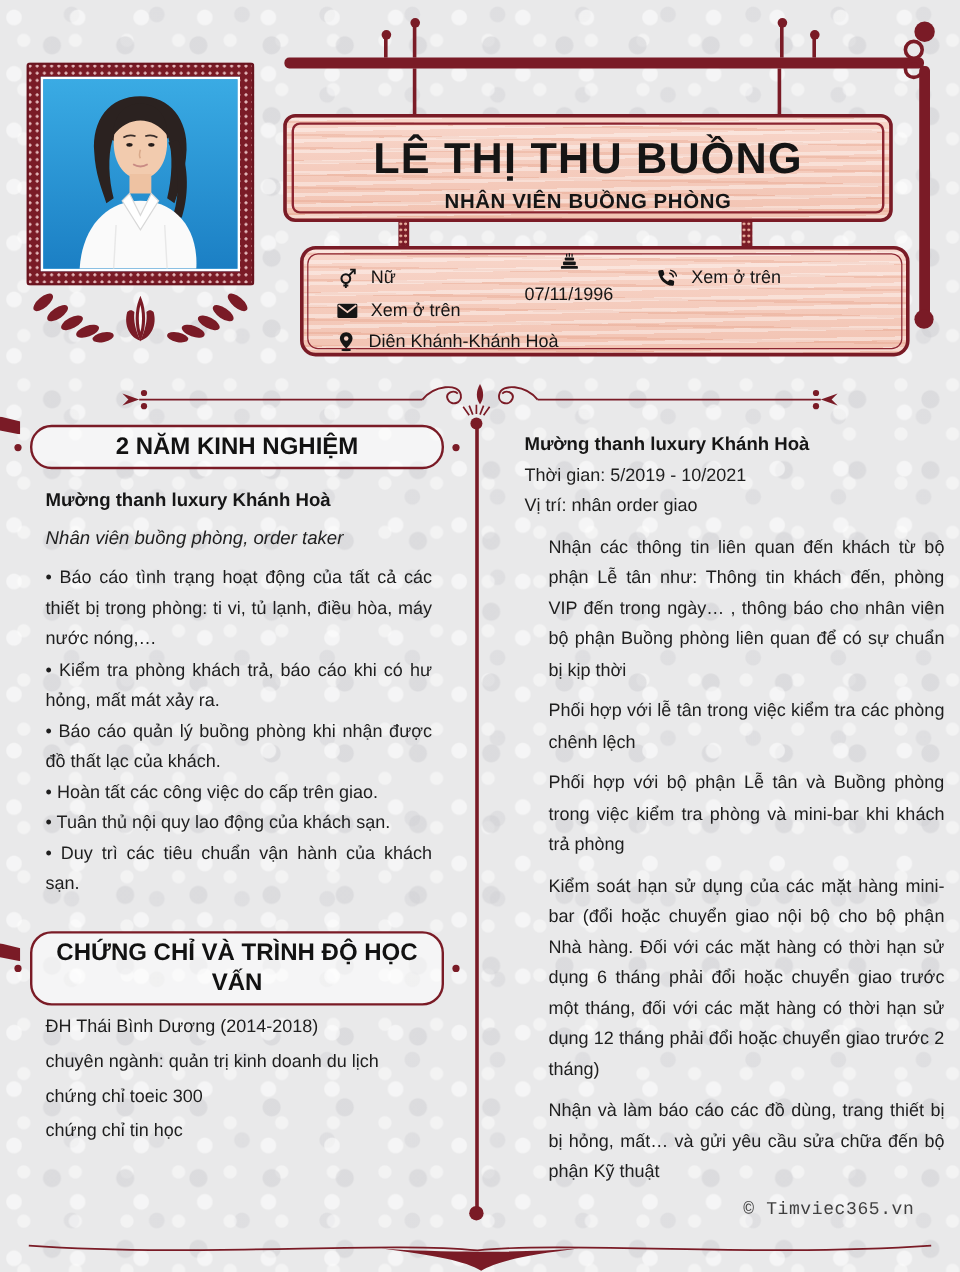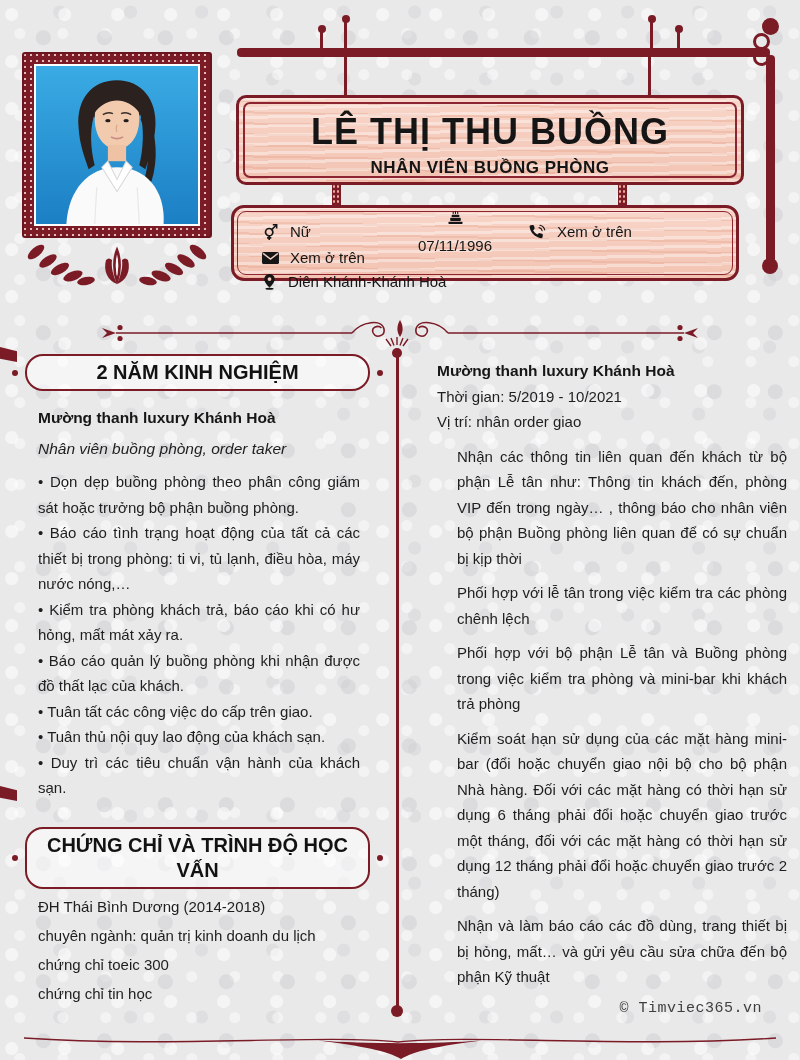--- a/index.html
+++ b/index.html
@@ -40,21 +40,21 @@
       repeating-linear-gradient(181deg, rgba(224,148,121,.28) 0 2px, rgba(224,148,121,0) 2px 11px),
       linear-gradient(180deg,#f8d6ca,#f2c3b2);
     border:3px solid #7a1b26;box-sizing:border-box;}
   .banner{position:absolute;left:236px;top:95px;width:508px;height:90px;border-radius:10px;text-align:center;}
   .banner::before{content:"";position:absolute;inset:4px;border:2px solid #8c2531;border-radius:7px;pointer-events:none;}
   .banner-name{margin-top:13px;font-size:36px;font-weight:700;letter-spacing:1px;color:#151515;}
   .banner-title{margin-top:5px;font-size:17px;font-weight:700;letter-spacing:.5px;color:#151515;}
   .chain{position:absolute;top:184px;width:9px;height:23px;background:#7a1b26;
     background-image:radial-gradient(circle, rgba(245,190,170,.9) 1px, rgba(245,190,170,0) 1.4px);
     background-size:4px 5px;}
-  .info-panel{position:absolute;left:231px;top:205px;width:508px;height:76px;border-radius:13px;}
+  .info-panel{position:absolute;left:250px;top:205px;width:508px;height:92px;border-radius:13px;}
   .info-panel::before{content:"";position:absolute;inset:3px;border:1.5px solid #8c2531;border-radius:9px;pointer-events:none;}
   .info-rows{position:absolute;inset:0;padding:13px 0 0 28px;display:flex;flex-direction:column;gap:7px;}
   .info-row{display:flex;align-items:center;height:21px;}
   .info-item{display:flex;align-items:center;gap:11px;font-size:15px;color:#151515;}
   .w1{width:120px;} .w2{width:146px;flex-direction:column;}
   .icon{display:inline-flex;align-items:center;}
   
   .divider{position:absolute;left:90px;top:313px;width:620px;height:40px;}
   .rays{position:absolute;left:383px;top:337px;width:28px;height:12px;}
   .col-rail{position:absolute;left:396px;top:357px;width:3px;height:650px;}
@@ -241,25 +241,24 @@
 
   <div class="tail" style="top:347px;"></div>
   <div class="tail" style="top:786px;"></div>
 
   <div class="col-left">
     <div class="pill">
       <span>2 NĂM KINH NGHIỆM</span>
     </div>
     <div class="company">Mường thanh luxury Khánh Hoà</div>
     <div class="role">Nhân viên buồng phòng, order taker</div>
-    <p class="duty">• Dọn dẹp buồng phòng theo phân công giám sát hoặc trưởng bộ phận buồng phòng.</p>
     <p class="duty">• Báo cáo tình trạng hoạt động của tất cả các thiết bị trong phòng: ti vi, tủ lạnh, điều hòa, máy nước nóng,…</p>
     <p class="duty">• Kiểm tra phòng khách trả, báo cáo khi có hư hỏng, mất mát xảy ra.</p>
     <p class="duty">• Báo cáo quản lý buồng phòng khi nhận được đồ thất lạc của khách.</p>
-    <p class="duty">• Tuân tất các công việc do cấp trên giao.</p>
+    <p class="duty">• Hoàn tất các công việc do cấp trên giao.</p>
     <p class="duty">• Tuân thủ nội quy lao động của khách sạn.</p>
     <p class="duty">• Duy trì các tiêu chuẩn vận hành của khách sạn.</p>
     <div class="pill pill2">
       <span>CHỨNG CHỈ VÀ TRÌNH ĐỘ HỌC VẤN</span>
     </div>
     <p class="edu">ĐH Thái Bình Dương (2014-2018)</p>
     <p class="edu">chuyên ngành: quản trị kinh doanh du lịch</p>
     <p class="edu">chứng chỉ toeic 300</p>
     <p class="edu">chứng chỉ tin học</p>
   </div>

